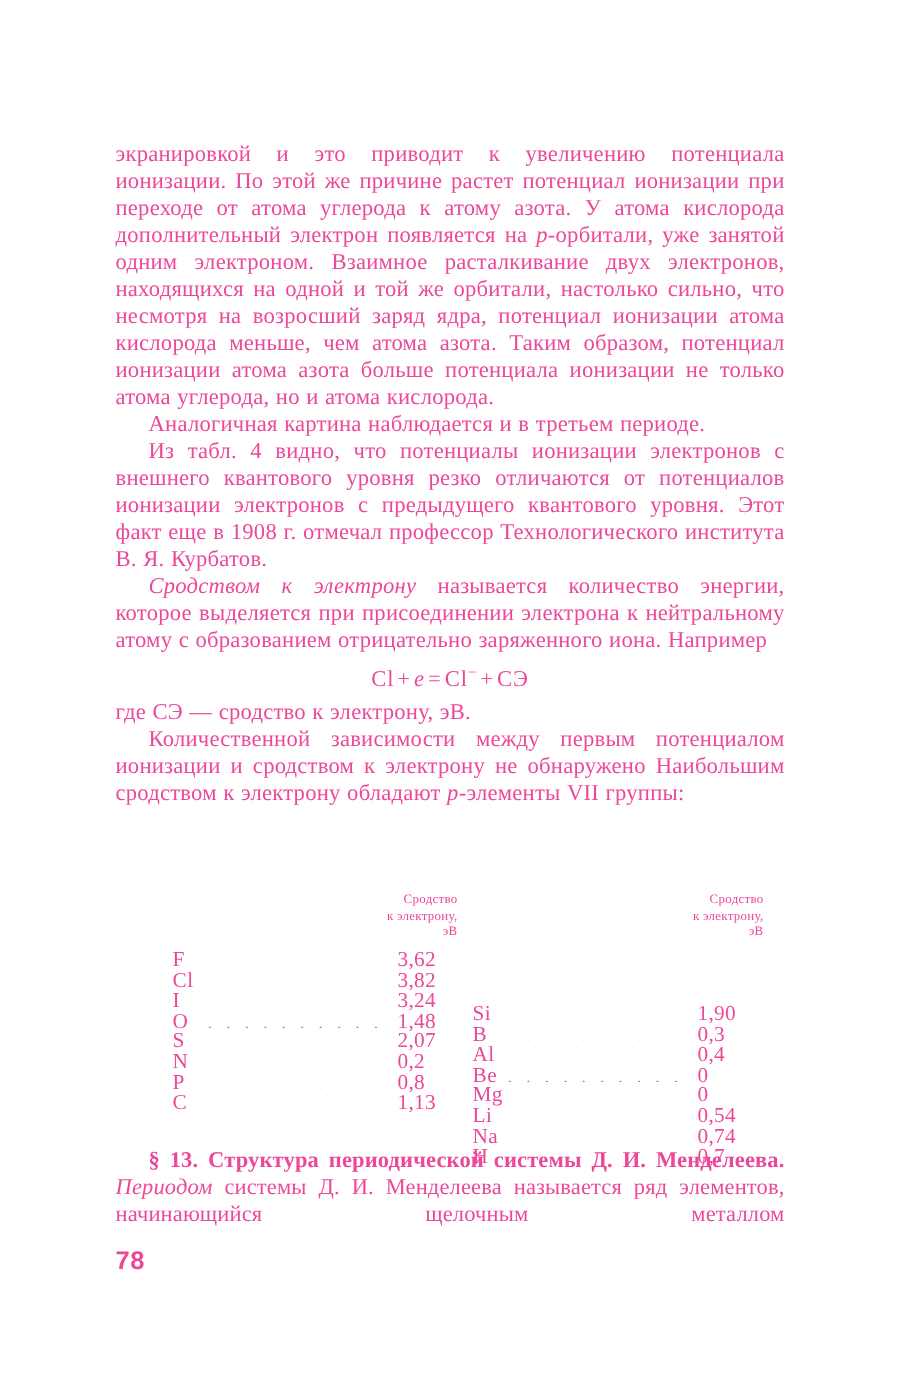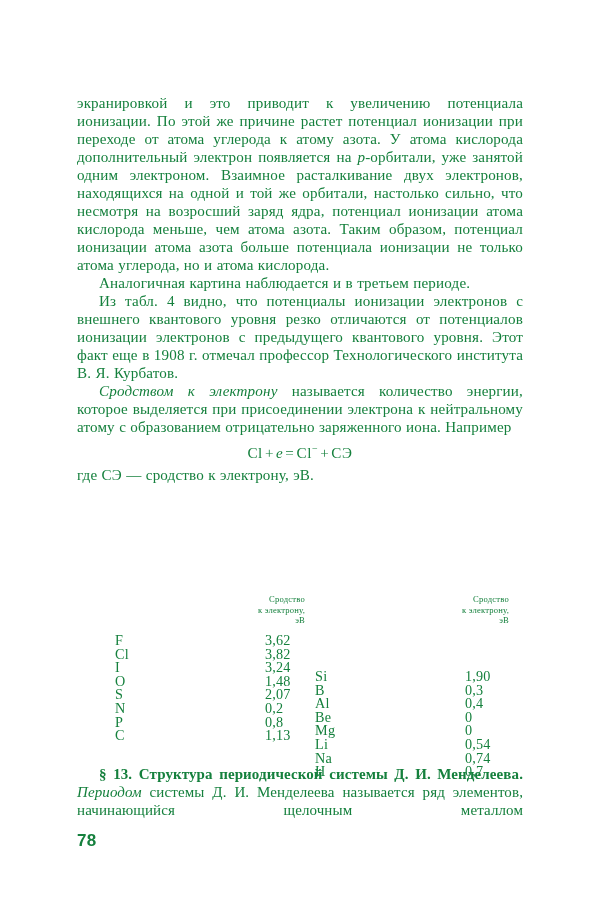--- a/index.html
+++ b/index.html
@@ -8,21 +8,21 @@
     padding: 0;
     background: #ffffff;
   }
   .page {
     position: relative;
     width: 600px;
     height: 918px;
     background: #ffffff;
     overflow: hidden;
     font-family: "Liberation Serif", "DejaVu Serif", serif;
-    color: #15803d;
+    color: #ec4899;
   }
   .textblock {
     position: absolute;
     left: 77px;
     top: 94px;
     width: 446px;
   }
   p.para {
     margin: 0;
     font-size: 15.1px;
@@ -161,20 +161,21 @@
     <p class="para">Аналогичная картина наблюдается и в третьем периоде.</p>
 
     <p class="para">Из табл. 4 видно, что потенциалы ионизации электронов с внешнего квантового уровня резко отличаются от потенциалов ионизации электронов с предыдущего квантового уровня. Этот факт еще в 1908 г. отмечал профессор Технологического института В. Я. Курбатов.</p>
 
     <p class="para"><i class="it">Сродством к электрону</i><span> называется количество энергии, которое выделяется при присоединении электрона к нейтральному атому с образованием отрицательно заряженного иона. Например</span></p>
 
     <p class="formula"><span>Cl</span><span class="op">+</span><i class="it">e</i><span class="op">=</span><span>Cl</span><sup>−</sup><span class="op">+</span><span>СЭ</span></p>
 
     <p class="para noindent">где СЭ — сродство к электрону, эВ.</p>
 
+    <p class="para"><span>Количественной зависимости между первым потенциалом ионизации и сродством к электрону не обнаружено Наибольшим сродством к электрону обладают </span><i class="it">p</i><span>-элементы VII группы:</span></p>
   </div>
 
   <div class="affinity">
 
     <div class="colheads">
       <div class="colhead left">
         <div>Сродство</div>
         <div>к электрону,</div>
         <div>эВ</div>
       </div>

